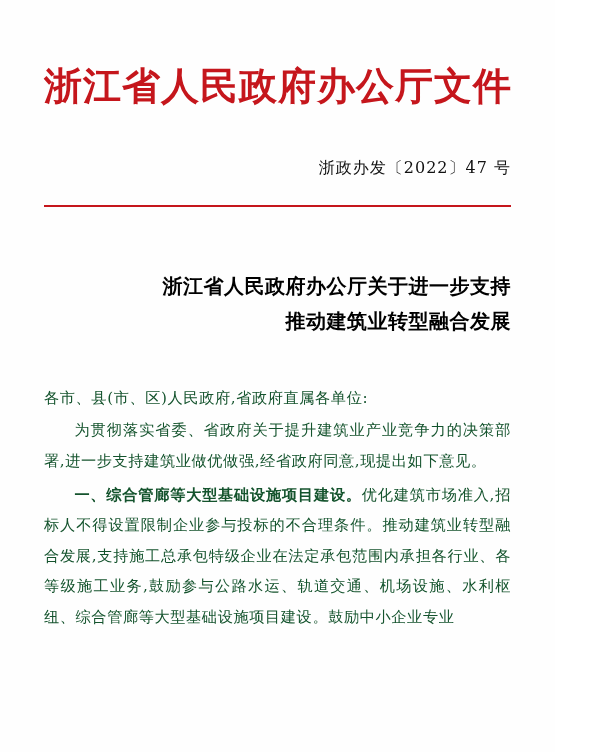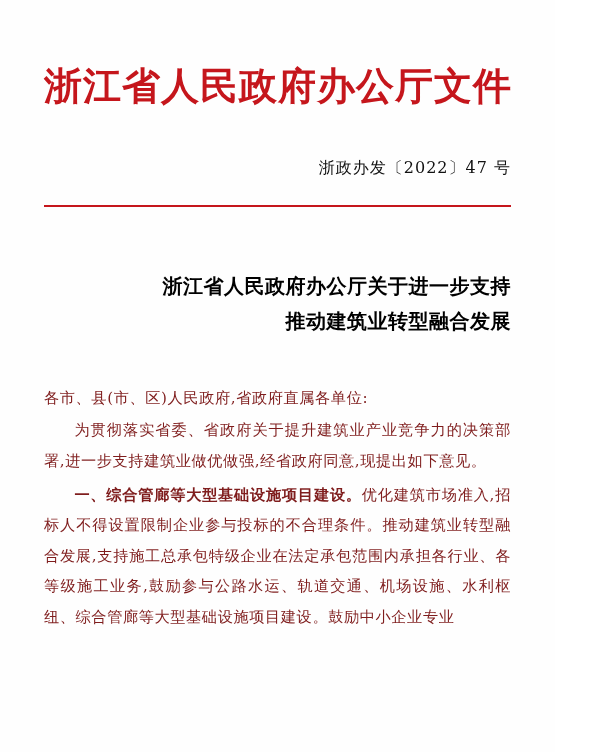--- a/index.html
+++ b/index.html
@@ -59,21 +59,21 @@
   }
   .doc-title div {
     white-space: nowrap;
   }
   .body-text {
     margin-top: 44px;
     font-size: 15.2px;
     line-height: 2.0;
     letter-spacing: 0.6px;
     text-align: justify;
-    color: #7f1d1d;
+    color: #14532d;
   }
   .para {
     margin: 0 0 4px 0;
   }
   .para.indent {
     text-indent: 2em;
   }
   .sub-head {
     font-weight: bold;
   }

